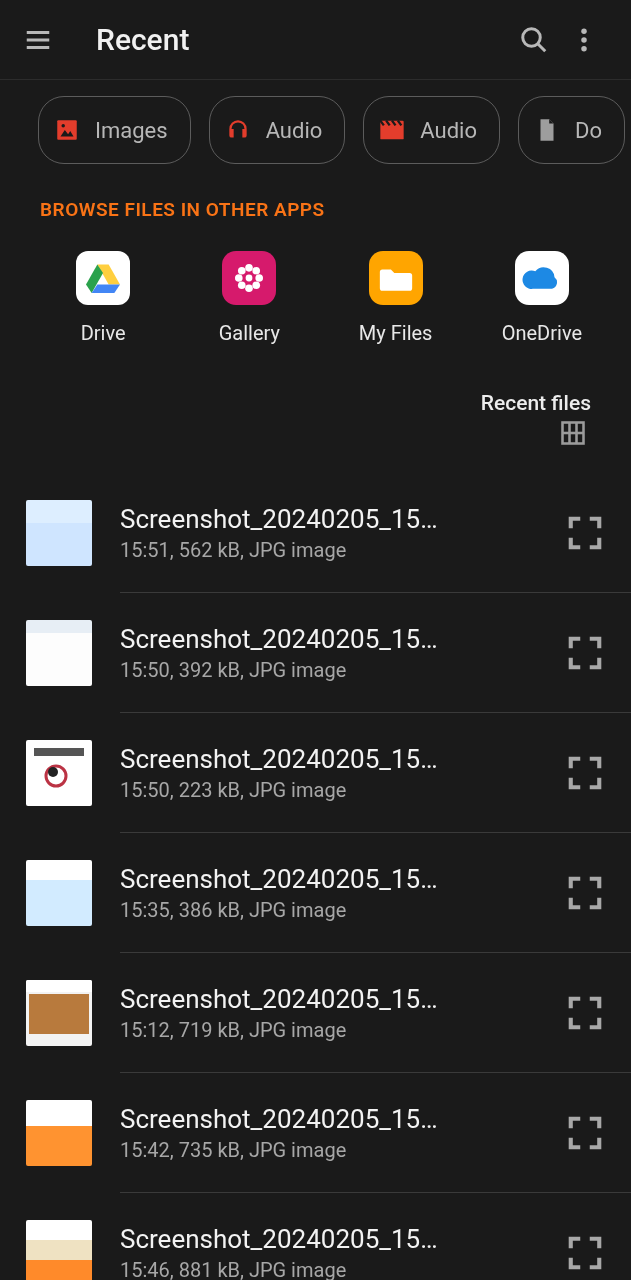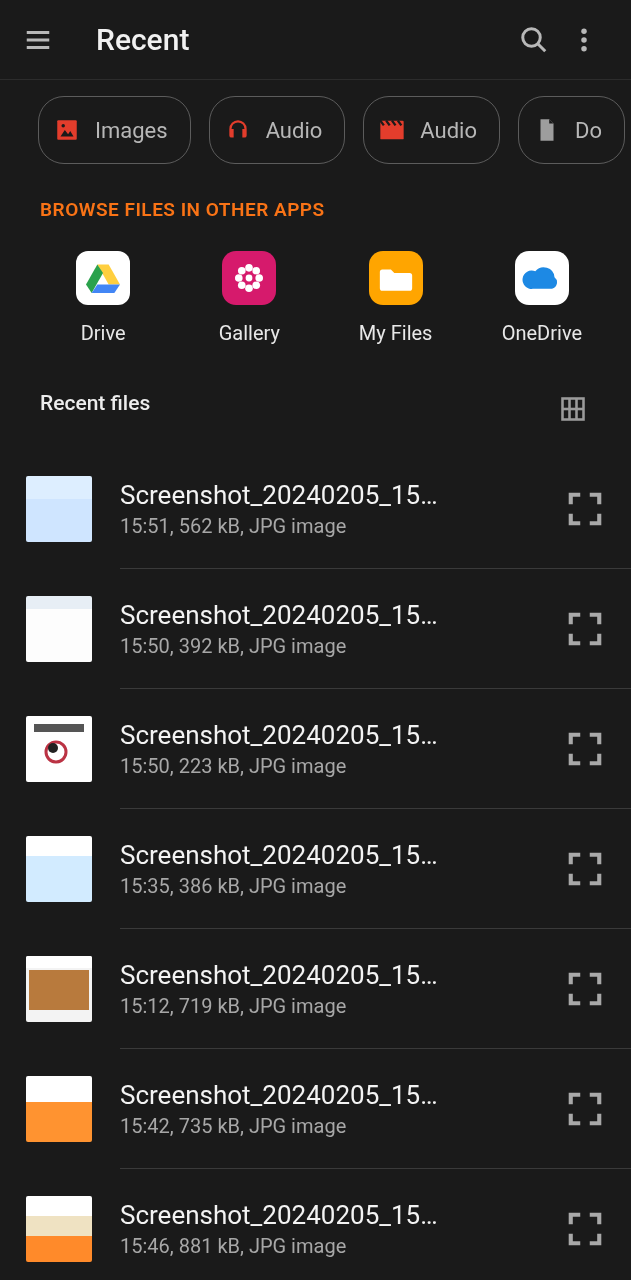--- a/index.html
+++ b/index.html
@@ -73,23 +73,24 @@
   }
   .app-icon {
     width: 54px; height: 54px;
     border-radius: 12px;
     display:flex; align-items:center; justify-content:center;
   }
   .app-name { font-size: 20px; color: #e8e8e8; }
   
   .recent-header {
     display: flex;
-    align-items: flex-start;
+    align-items: flex-end;
     justify-content: space-between;
     padding: 36px 40px 22px 40px;
+    flex-direction: column;
   }
   .recent-header .lbl { font-size: 21px; color: #ededed; font-weight: 500;}
   .grid-btn { width:36px; height:36px; display:flex; align-items:center; justify-content:center; color:#9b9b9b;}
   
   .file-list { padding-left: 26px; }
   .file-row {
     display: flex;
     align-items: center;
     height: 120px;
   }

